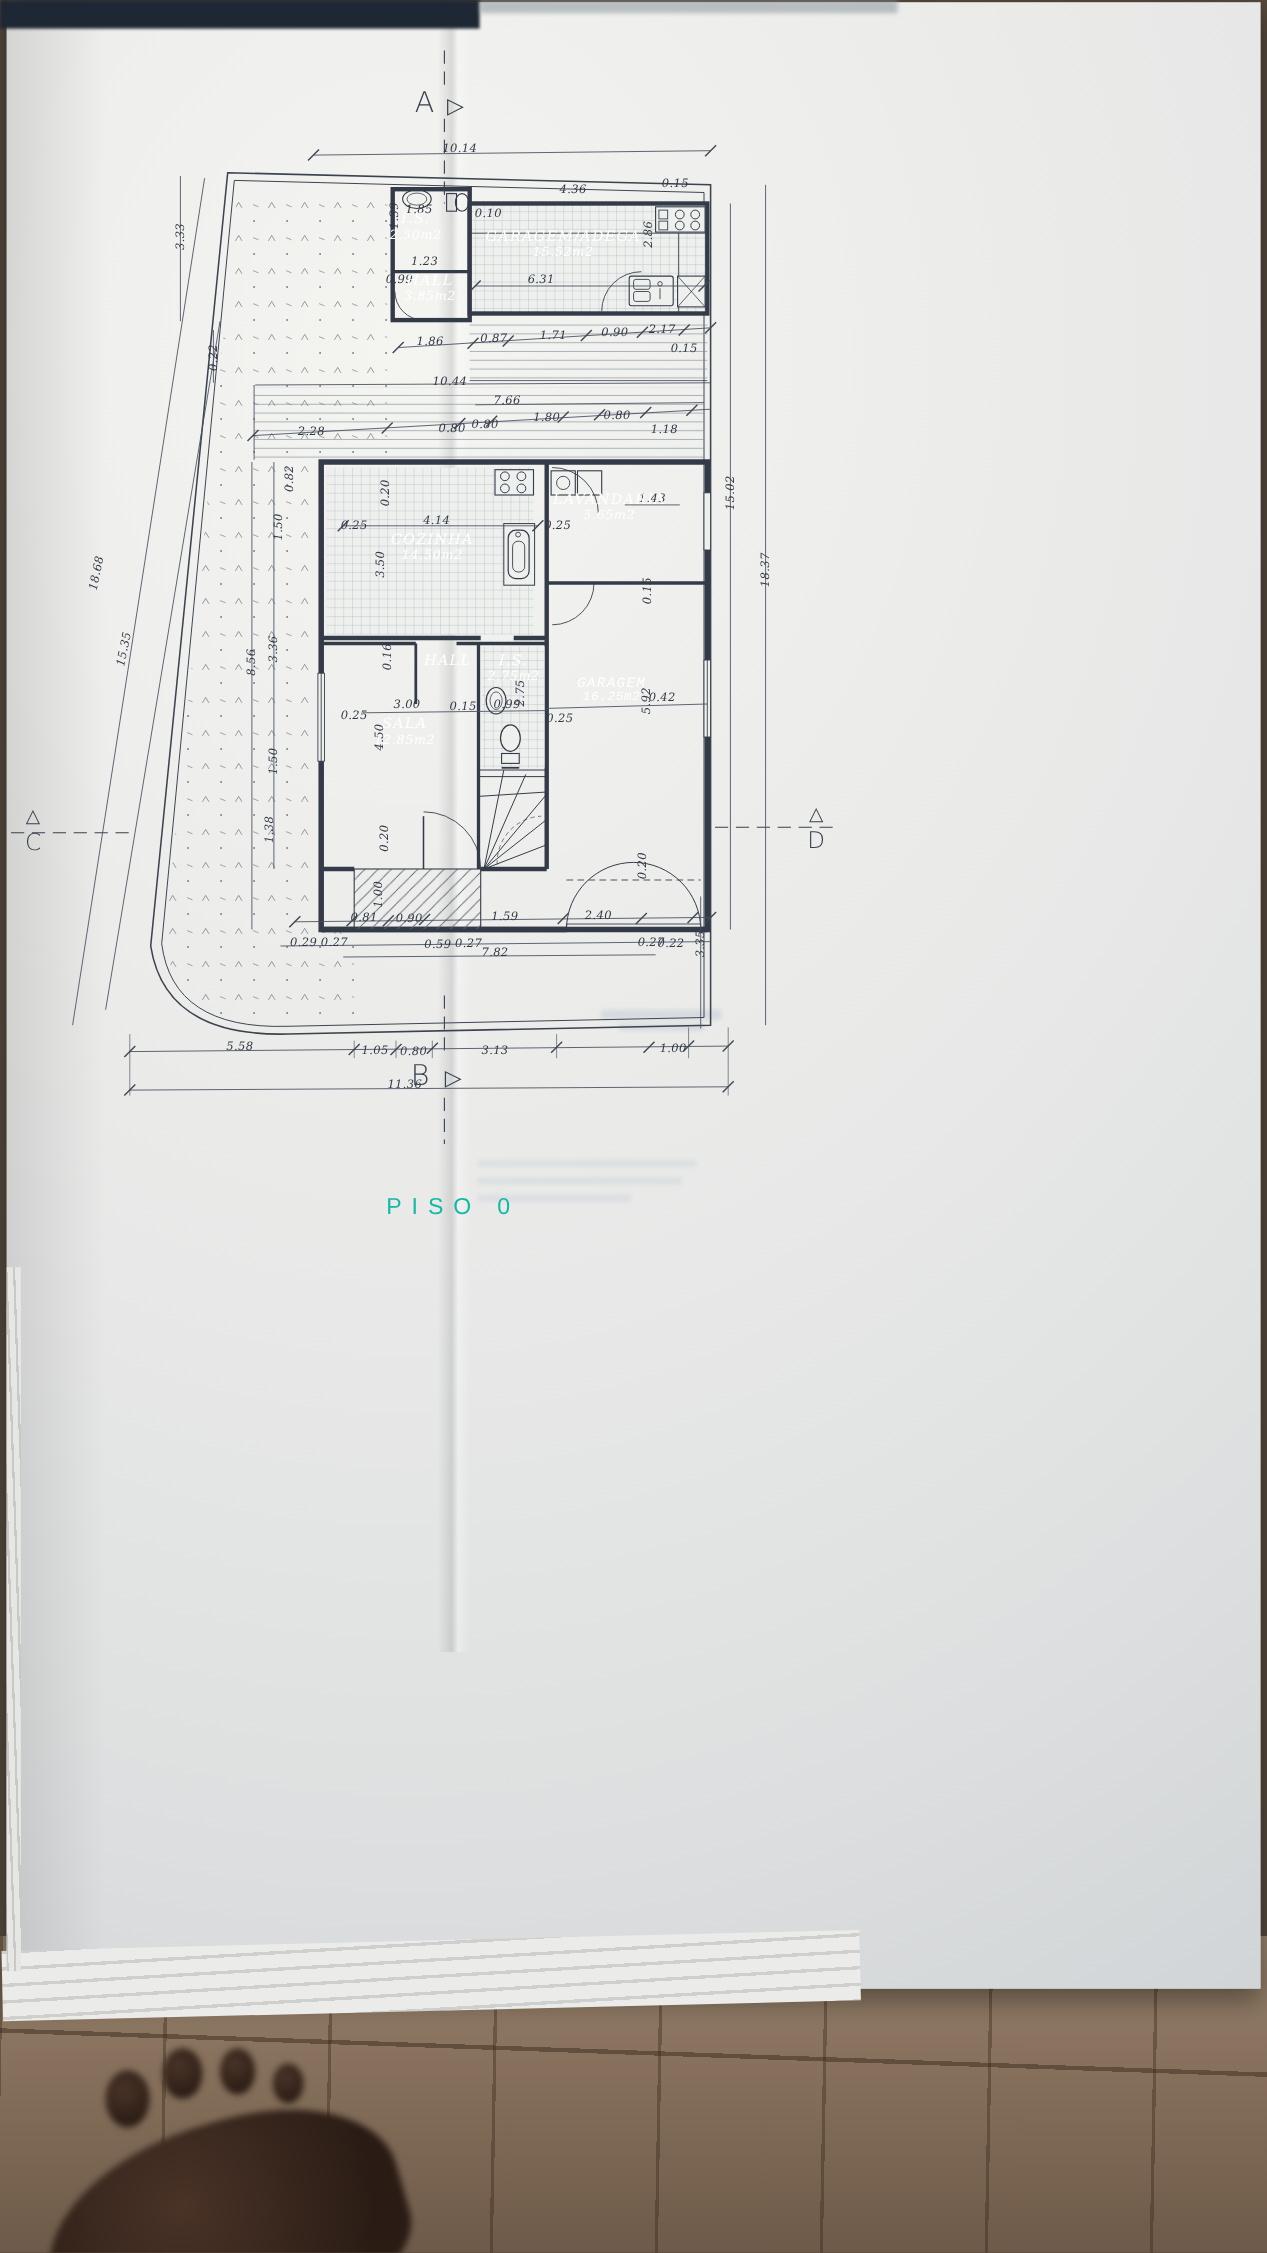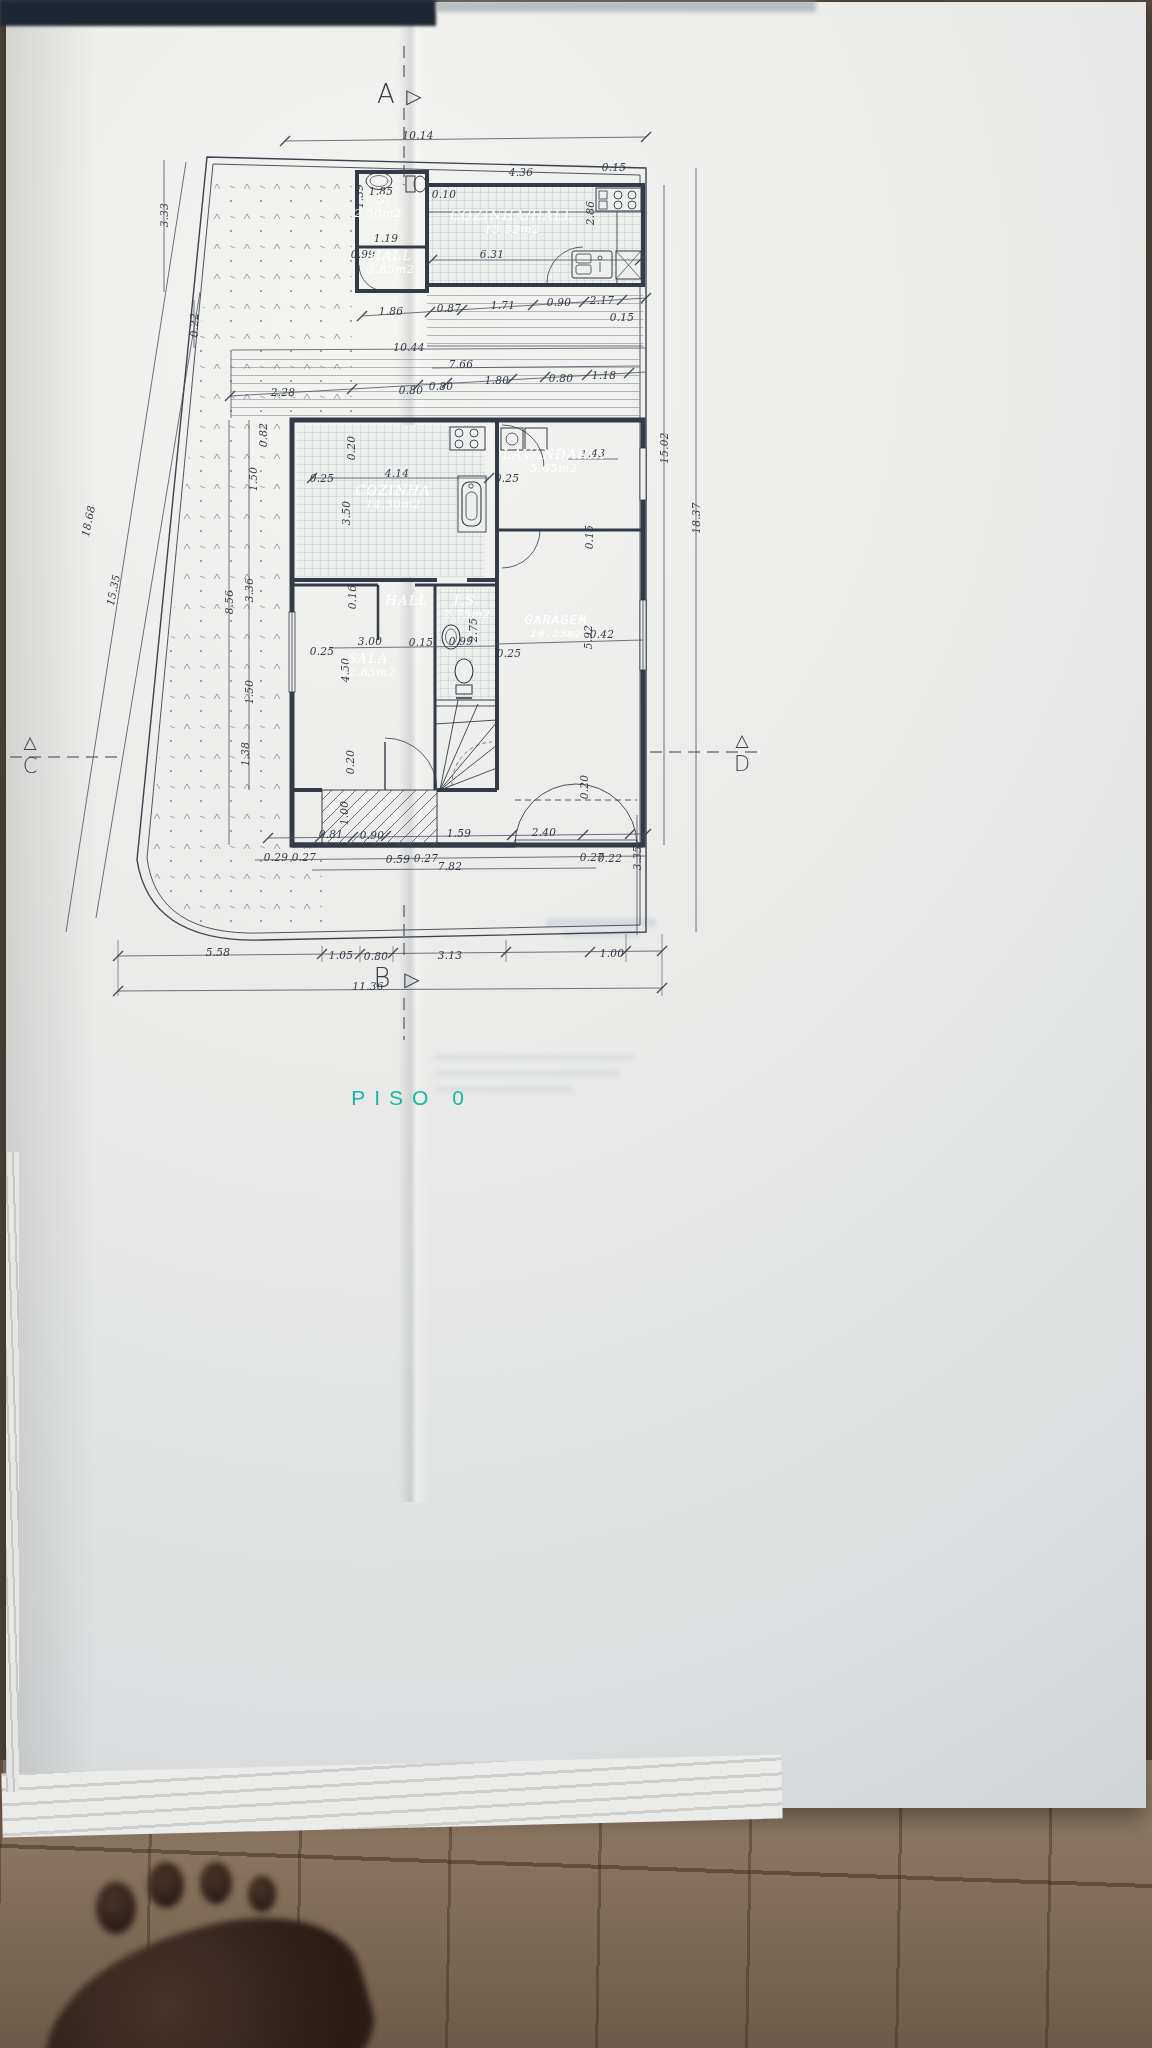--- a/index.html
+++ b/index.html
@@ -301,21 +301,21 @@
         <use href="#tk" x="489" y="478"></use>
       <use href="#tk" x="432" y="260"></use>
         <use href="#tk" x="640" y="260"></use>
     </g>
   </svg>
 
   <div id="labels">
       <span class="dim" style="left: 418px; top: 135px;">10.14</span>
       <span class="dim" style="left: 381px; top: 191px;">1.85</span>
       <span class="dim" style="left: 359px; top: 196px; transform: translate(-50%, -50%) rotate(-90deg);">1.39</span>
-      <span class="dim" style="left: 386px; top: 238px;">1.19</span>
+      <span class="dim" style="left: 386px; top: 238px;">1.23</span>
       <span class="dim" style="left: 363px; top: 254px;">0.99</span>
       <span class="dim" style="left: 444px; top: 194px;">0.10</span>
       <span class="dim" style="left: 521px; top: 172px;">4.36</span>
       <span class="dim" style="left: 614px; top: 167px;">0.15</span>
       <span class="dim" style="left: 590px; top: 213px; transform: translate(-50%, -50%) rotate(-90deg);">2.86</span>
       <span class="dim" style="left: 492px; top: 254px;">6.31</span>
       <span class="dim" style="left: 391px; top: 311px;">1.86</span>
       <span class="dim" style="left: 449px; top: 308px;">0.87</span>
       <span class="dim" style="left: 503px; top: 305px;">1.71</span>
       <span class="dim" style="left: 559px; top: 302px;">0.90</span>
@@ -323,21 +323,21 @@
       <span class="dim" style="left: 622px; top: 317px;">0.15</span>
       <span class="dim" style="left: 164px; top: 215px; transform: translate(-50%, -50%) rotate(-90deg);">3.33</span>
       <span class="dim" style="left: 194px; top: 325px; transform: translate(-50%, -50%) rotate(-90deg);">0.22</span>
       <span class="dim" style="left: 409px; top: 347px;">10.44</span>
       <span class="dim" style="left: 461px; top: 364px;">7.66</span>
       <span class="dim" style="left: 283px; top: 392px;">2.28</span>
       <span class="dim" style="left: 411px; top: 390px;">0.80</span>
       <span class="dim" style="left: 441px; top: 386px;">0.80</span>
       <span class="dim" style="left: 497px; top: 380px;">1.80</span>
       <span class="dim" style="left: 561px; top: 378px;">0.80</span>
-      <span class="dim" style="left: 604px; top: 375px;">1.18</span>
+      <span class="dim" style="left: 604px; top: 391px;">1.18</span>
       <span class="dim" style="left: 263px; top: 435px; transform: translate(-50%, -50%) rotate(-90deg);">0.82</span>
       <span class="dim" style="left: 253px; top: 479px; transform: translate(-50%, -50%) rotate(-90deg);">1.50</span>
       <span class="dim" style="left: 249px; top: 590px; transform: translate(-50%, -50%) rotate(-90deg);">3.36</span>
       <span class="dim" style="left: 229px; top: 602px; transform: translate(-50%, -50%) rotate(-90deg);">8.56</span>
       <span class="dim" style="left: 249px; top: 692px; transform: translate(-50%, -50%) rotate(-90deg);">1.50</span>
       <span class="dim" style="left: 245px; top: 754px; transform: translate(-50%, -50%) rotate(-90deg);">1.38</span>
       <span class="dim" style="left: 88px; top: 521px; transform: translate(-50%, -50%) rotate(-78deg);">18.68</span>
       <span class="dim" style="left: 113px; top: 590px; transform: translate(-50%, -50%) rotate(-78deg);">15.35</span>
       <span class="dim" style="left: 351px; top: 448px; transform: translate(-50%, -50%) rotate(-90deg);">0.20</span>
       <span class="dim" style="left: 322px; top: 478px;">0.25</span>
@@ -381,21 +381,21 @@
       <span class="dim" style="left: 368px; top: 986px;">11.36</span>
       <div class="room-label" style="left: 378px; top: 206px;">
         <div>I.S.</div>
         <div class="area">2.50m2</div>
       </div>
       <div class="room-label" style="left: 391px; top: 262px;">
         <div>HALL</div>
         <div class="area">3.85m2</div>
       </div>
       <div class="room-label" style="left: 512px; top: 222px;">
-        <div>COZINHA/HALL</div>
+        <div>GARAGEM/ADEGA</div>
         <div class="area">15.52m2</div>
       </div>
       <div class="room-label" style="left: 393px; top: 497px;">
         <div>COZINHA</div>
         <div class="area">14.50m2</div>
       </div>
       <div class="room-label" style="left: 554px; top: 461px;">
         <div>LAVANDARIA</div>
         <div class="area">5.65m2</div>
       </div>

